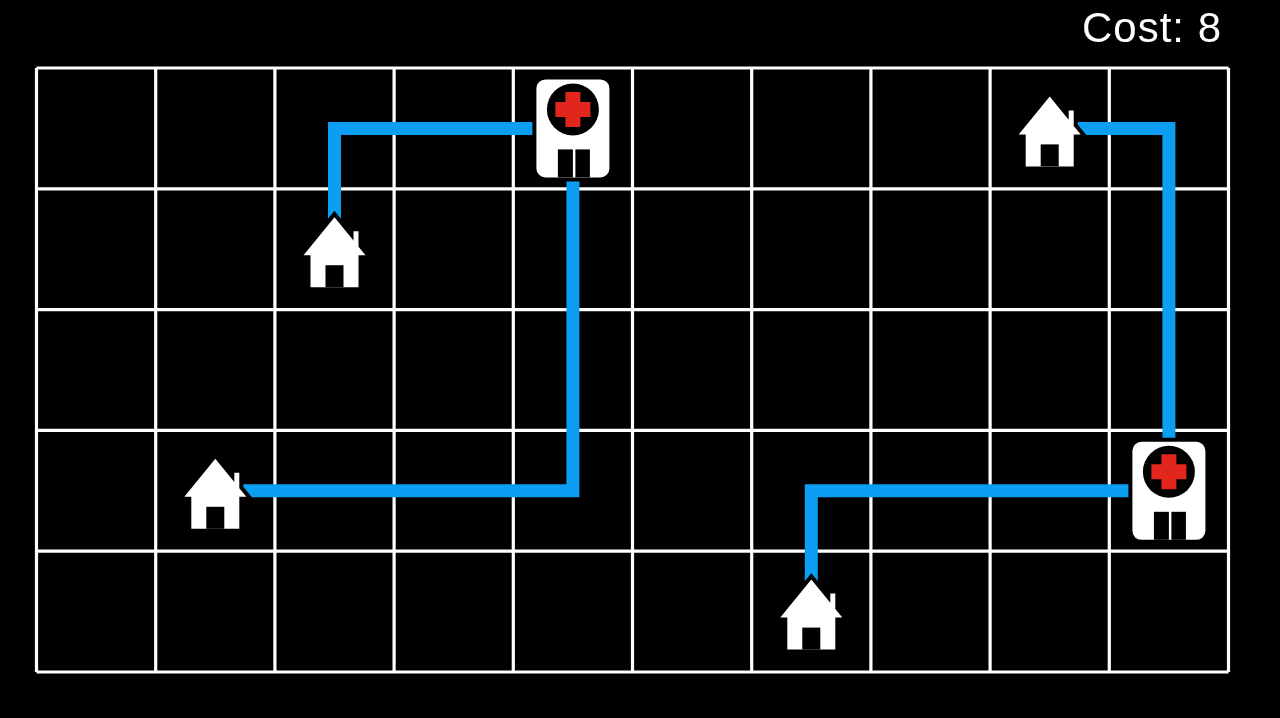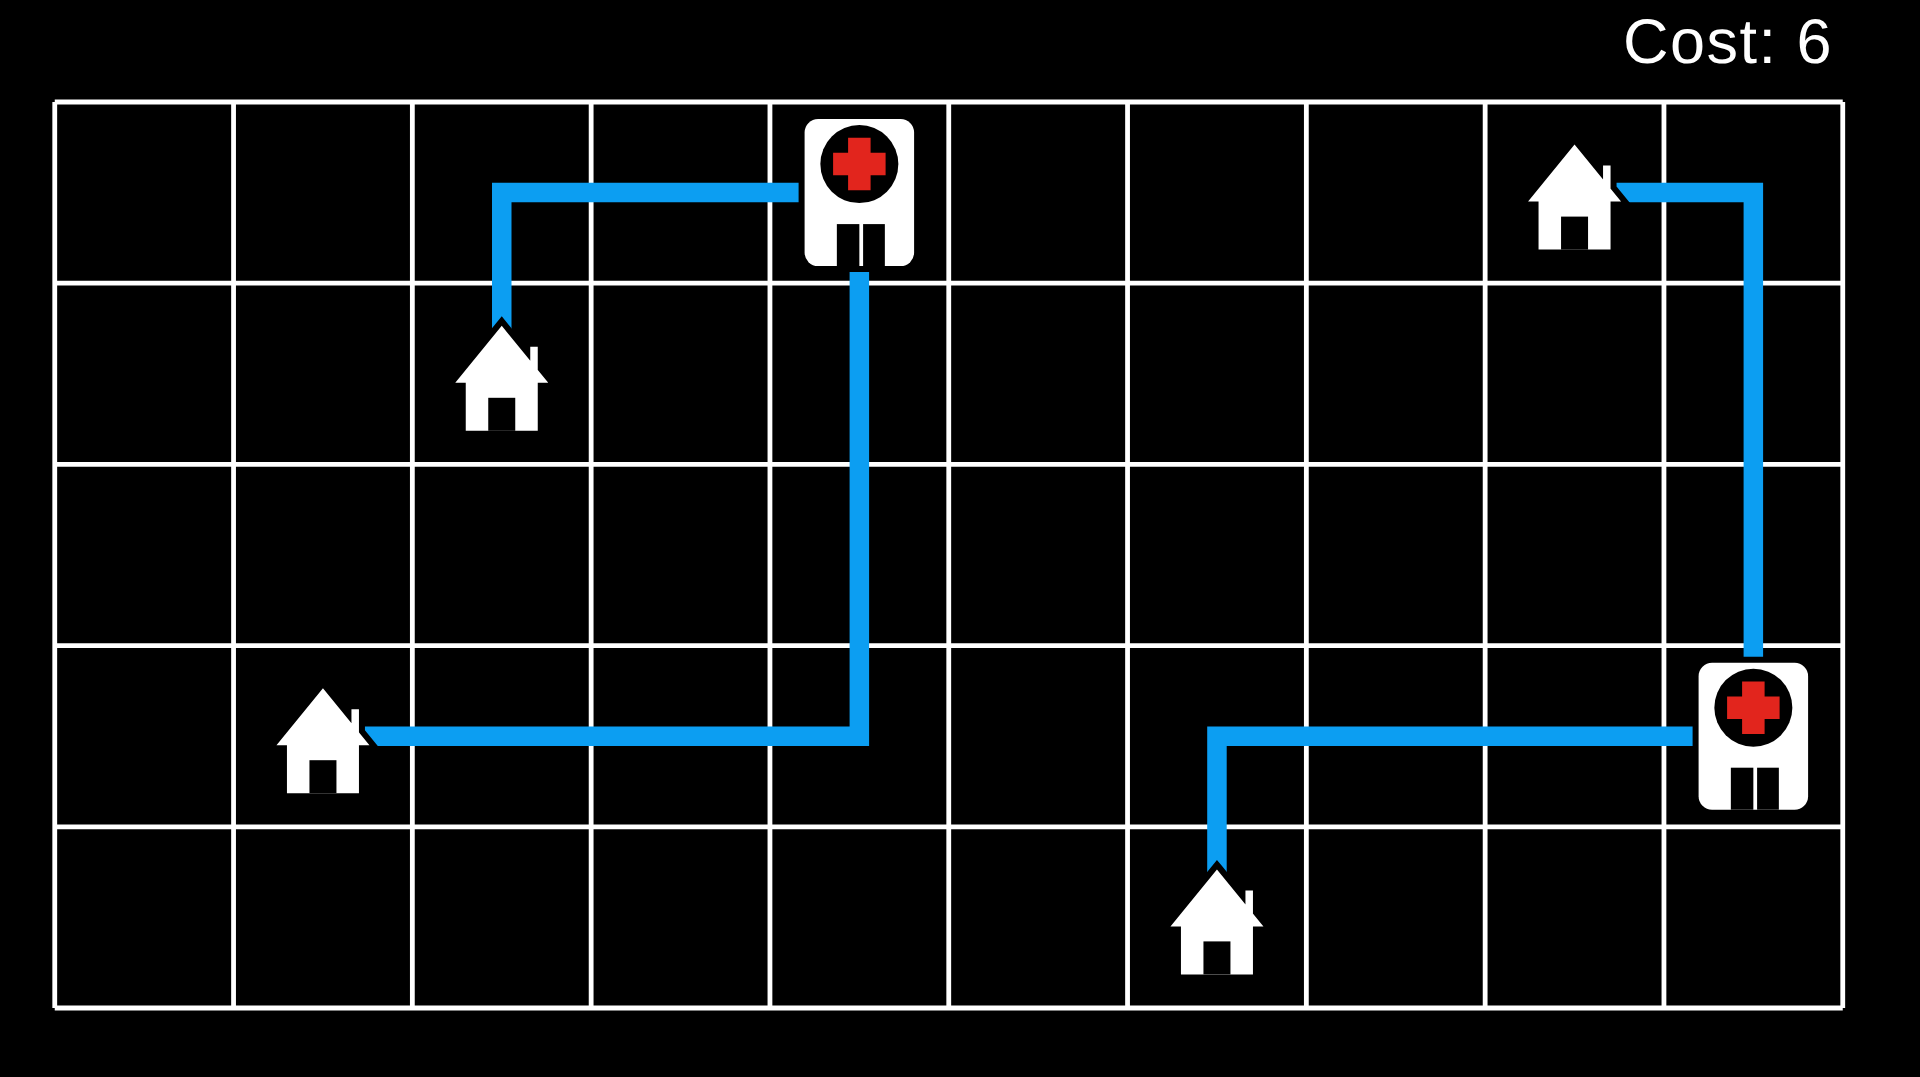--- a/index.html
+++ b/index.html
@@ -21,21 +21,21 @@
     letter-spacing: 1px;
     line-height: 1.15;
     white-space: nowrap;
   }
   svg.board { position: absolute; left: 0; top: 0; display: block; }
 </style>
 </head>
 <body>
 
 <div class="stage">
-  <div class="cost">Cost: 6</div>
+  <div class="cost">Cost: 8</div>
 
   <svg class="board" width="1280" height="718" viewBox="0 0 1280 718">
     <g id="grid-lines">
         <line x1="36.5" y1="68" x2="36.5" y2="672" stroke="#ffffff" stroke-width="3.2"></line>
         <line x1="155.7" y1="68" x2="155.7" y2="672" stroke="#ffffff" stroke-width="3.2"></line>
         <line x1="274.9" y1="68" x2="274.9" y2="672" stroke="#ffffff" stroke-width="3.2"></line>
         <line x1="394.1" y1="68" x2="394.1" y2="672" stroke="#ffffff" stroke-width="3.2"></line>
         <line x1="513.3" y1="68" x2="513.3" y2="672" stroke="#ffffff" stroke-width="3.2"></line>
         <line x1="632.5" y1="68" x2="632.5" y2="672" stroke="#ffffff" stroke-width="3.2"></line>
         <line x1="751.7" y1="68" x2="751.7" y2="672" stroke="#ffffff" stroke-width="3.2"></line>

